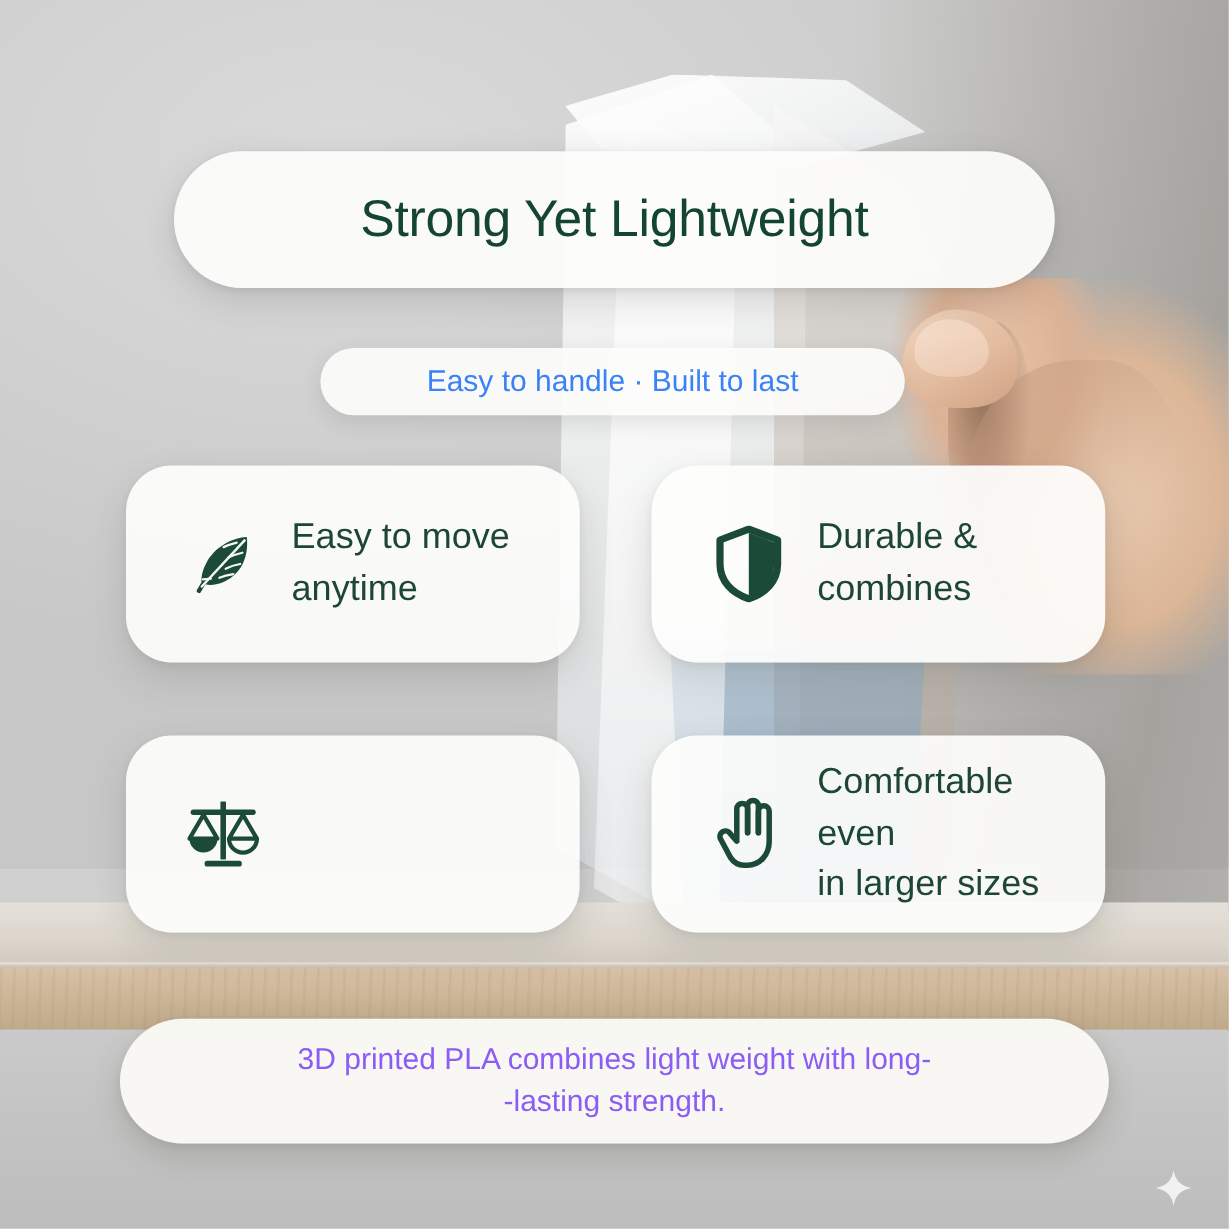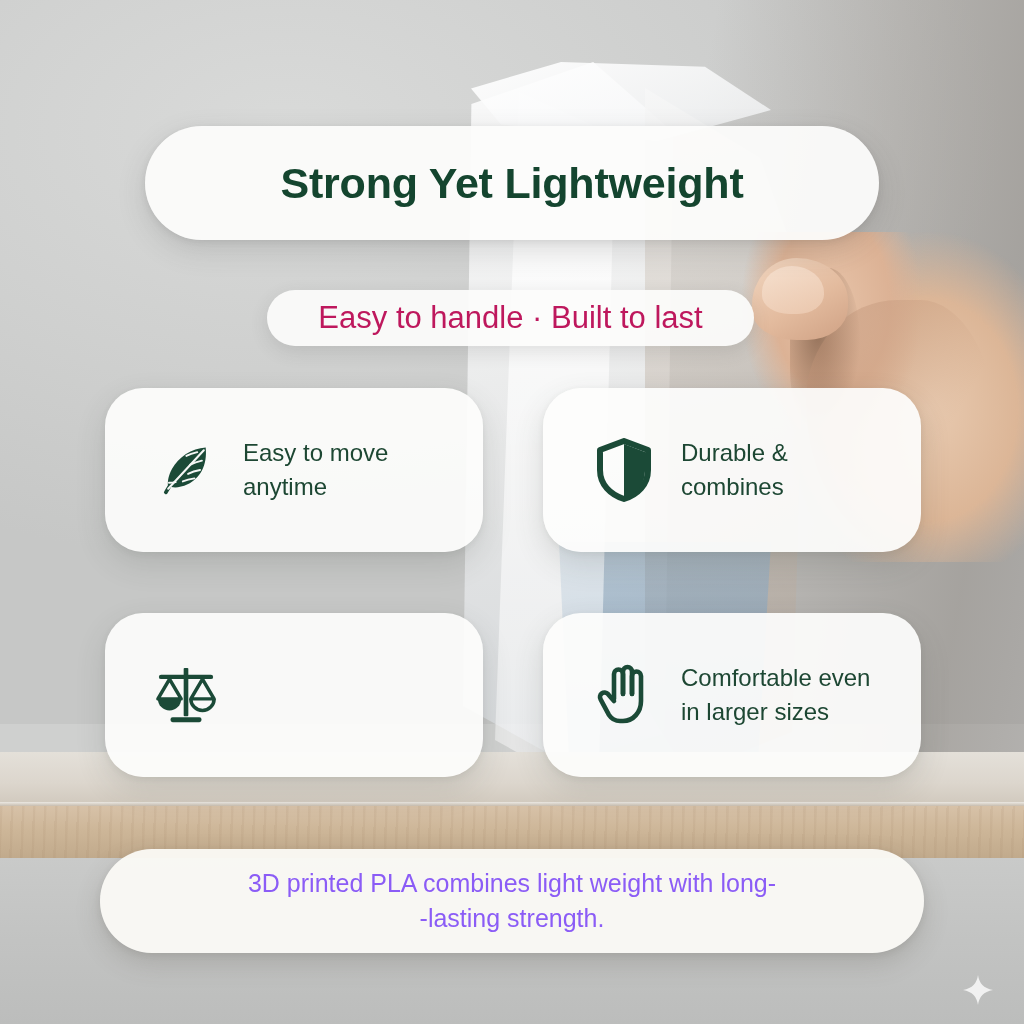--- a/index.html
+++ b/index.html
@@ -154,38 +154,38 @@
 
   .title-pill {
     position: absolute;
     left: 145px; top: 126px;
     width: 734px; height: 114px;
     border-radius: 57px;
     display: flex; align-items: center; justify-content: center;
   }
   .title-pill .title-text {
     font-size: 43px;
-    font-weight: 700;
+    font-weight: 400;
     letter-spacing: -0.2px;
     color: #14452f;
     white-space: nowrap;
   }
 
   .subtitle-pill {
     position: absolute;
     left: 267px; top: 290px;
     width: 487px; height: 56px;
     border-radius: 28px;
     display: flex; align-items: center; justify-content: center;
     background: rgba(252,252,251,0.93);
     box-shadow: 0 6px 18px rgba(70,72,70,0.14);
   }
   .subtitle-pill .subtitle-text {
-    font-size: 31px;
-    color: #be185d;
+    font-size: 25px;
+    color: #3b82f6;
     white-space: nowrap;
   }
 
   .cards {
     position: absolute;
     left: 105px; top: 388px;
     width: 816px;
     display: grid;
     grid-template-columns: 378px 378px;
     grid-template-rows: 164px 164px;
@@ -203,21 +203,21 @@
     box-shadow: 0 12px 30px rgba(70,72,70,0.16), 0 2px 6px rgba(70,72,70,0.08);
   }
   .card-icon {
     flex: 0 0 auto;
     width: 74px; height: 74px;
     display: flex; align-items: center; justify-content: center;
     color: #1b4a37;
   }
   .card-icon svg { display: block; }
   .card-label {
-    font-size: 24px;
+    font-size: 30px;
     line-height: 1.42;
     color: #1d4733;
   }
 
   .footer-pill {
     position: absolute;
     left: 100px; top: 849px;
     width: 824px; height: 104px;
     border-radius: 52px;
     display: flex; align-items: center; justify-content: center;

